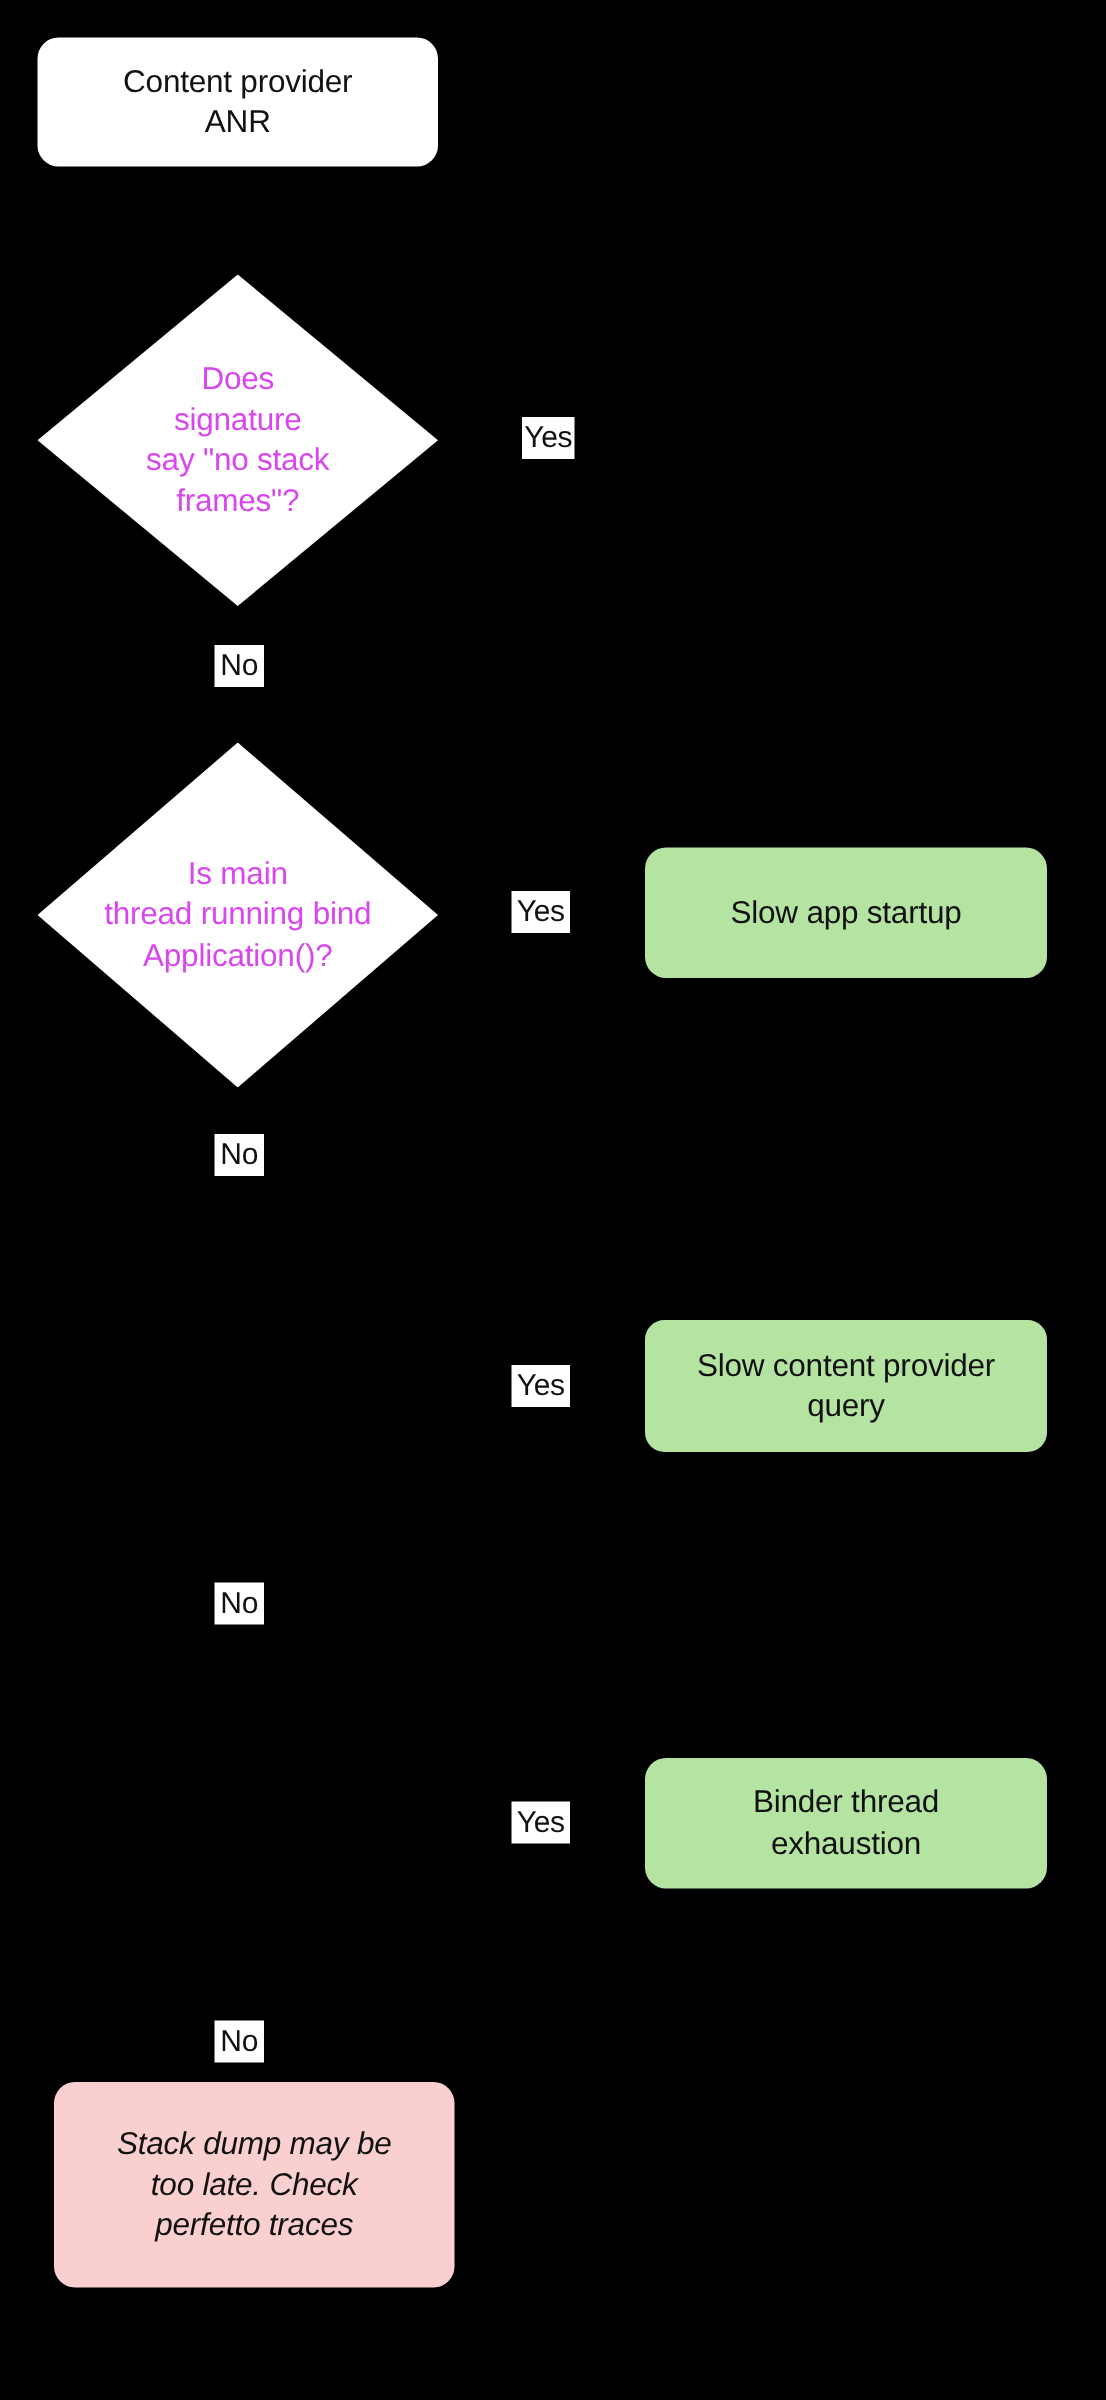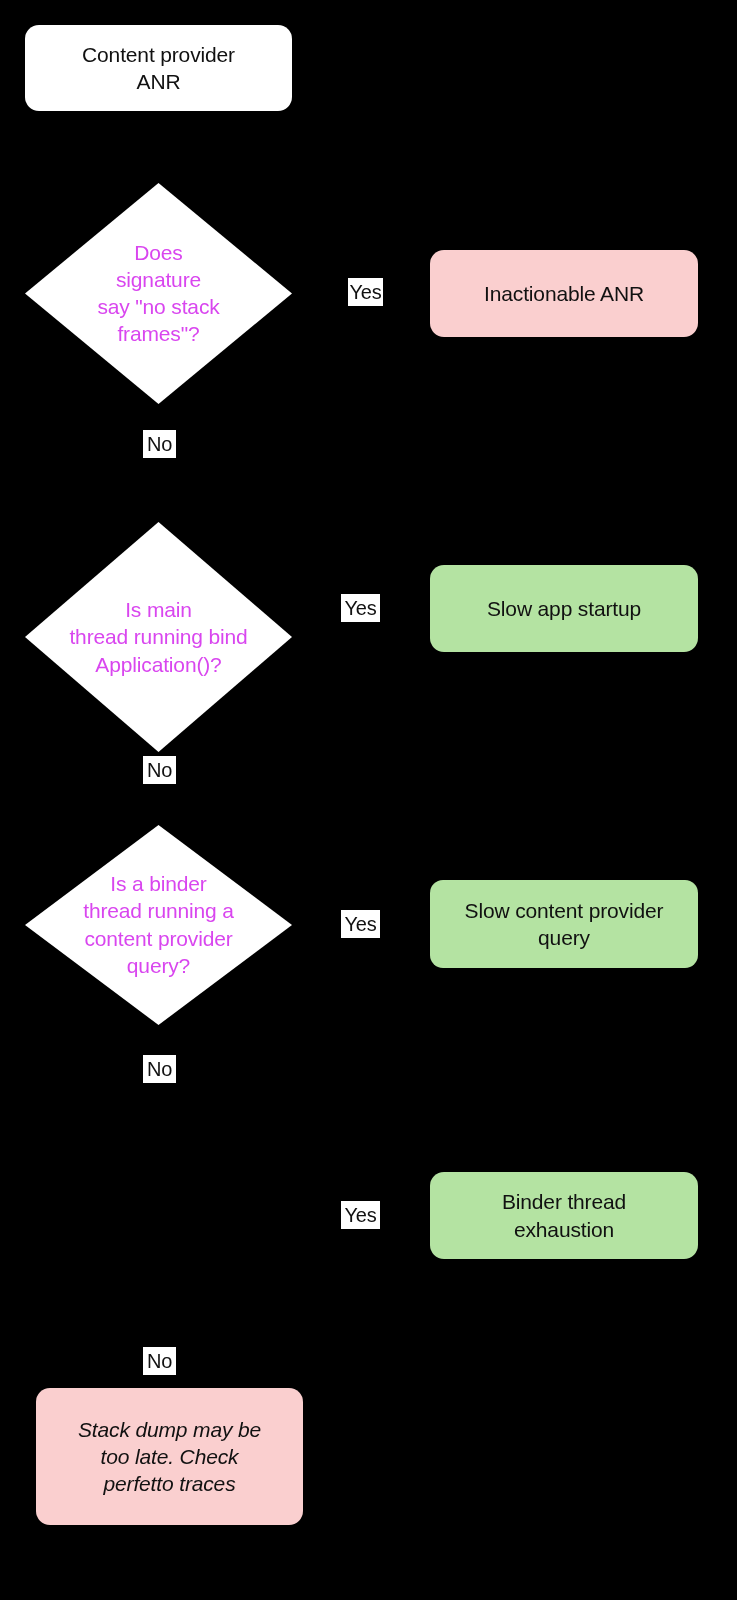--- a/index.html
+++ b/index.html
@@ -107,54 +107,44 @@
     <div class="dlabel">Does
 signature
 say "no stack
 frames"?</div>
   </div>
 
   <div class="edge-label" style="left:348px; top:278px; width:33px;">
     <span>Yes</span>
   </div>
 
-  <div class="node-box pink" style="left:430px; top:250px; width:268px; height:87px;">
-    <span>Inactionable ANR</span>
-  </div>
 
   <div class="edge-label" style="left:143px; top:430px; width:31px;">
     <span>No</span>
   </div>
 
-  <div class="diamond" style="left:25px; top:522px; width:267px; height:230px;">
+  <div class="diamond" style="left:25px; top:495px; width:267px; height:230px;">
     <div class="shape"></div>
     <div class="dlabel">Is main
 thread running bind
 Application()?</div>
   </div>
 
   <div class="edge-label" style="left:341px; top:594px; width:37px;">
     <span>Yes</span>
   </div>
 
   <div class="node-box green" style="left:430px; top:565px; width:268px; height:87px;">
     <span>Slow app startup</span>
   </div>
 
   <div class="edge-label" style="left:143px; top:756px; width:31px;">
     <span>No</span>
   </div>
 
-  <div class="diamond" style="left:25px; top:825px; width:267px; height:200px;">
-    <div class="shape"></div>
-    <div class="dlabel">Is a binder
-thread running a
-content provider
-query?</div>
-  </div>
 
   <div class="edge-label" style="left:341px; top:910px; width:37px;">
     <span>Yes</span>
   </div>
 
   <div class="node-box green" style="left:430px; top:880px; width:268px; height:88px;border-radius:13px;">
     <span>Slow content provider
 query</span>
   </div>
 

